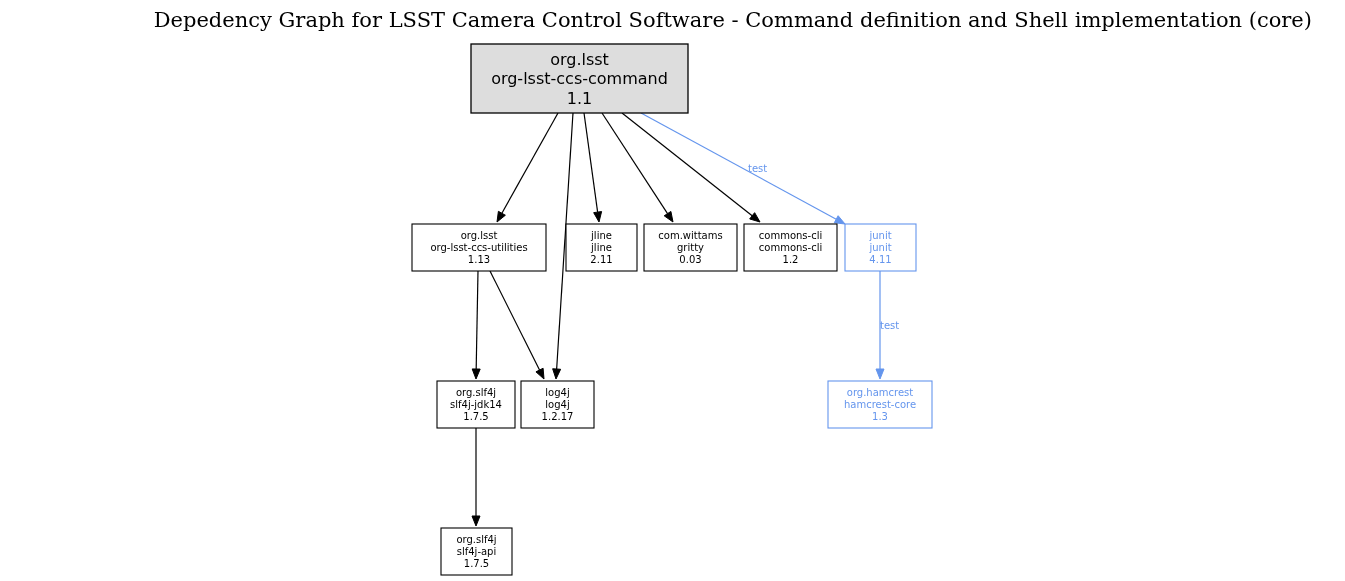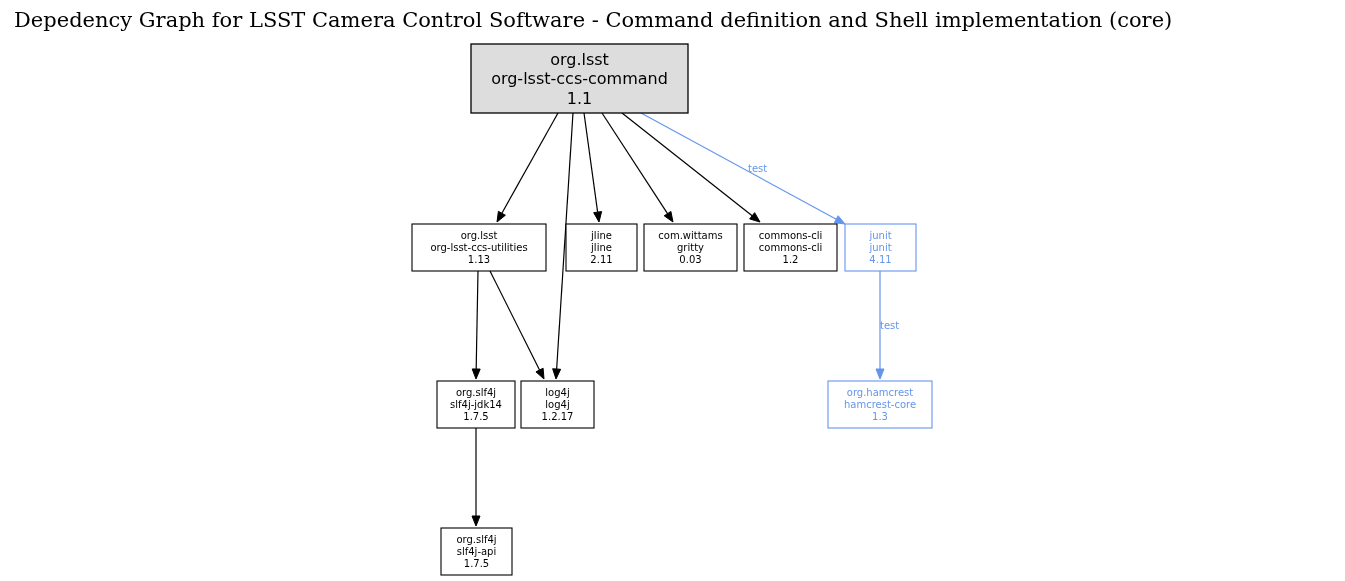--- a/index.html
+++ b/index.html
@@ -1,18 +1,18 @@
 <!DOCTYPE html>
 <html><head>
 <meta charset="utf-8">
 <style>
   html, body { margin: 0; padding: 0; background: #ffffff; }
   body { width: 1345px; height: 581px; position: relative; overflow: hidden; }
   #title {
-    position: absolute; left: 14px; top: 8px; width: 1312px; text-align: left;
+    position: absolute; left: 0; top: 8px; width: 1312px; text-align: right;
     font-family: "DejaVu Serif", serif; font-size: 21px; color: #000;
   }
   svg { position: absolute; left: 0; top: 0; }
   .node-text { font-family: "DejaVu Sans", sans-serif; text-anchor: middle; }
   .edge-label { font-family: "DejaVu Sans", sans-serif; font-size: 10px; }
 </style>
 </head>
 <body>
 
 <div id="title">Depedency Graph for LSST Camera Control Software - Command definition and Shell implementation (core)</div>

